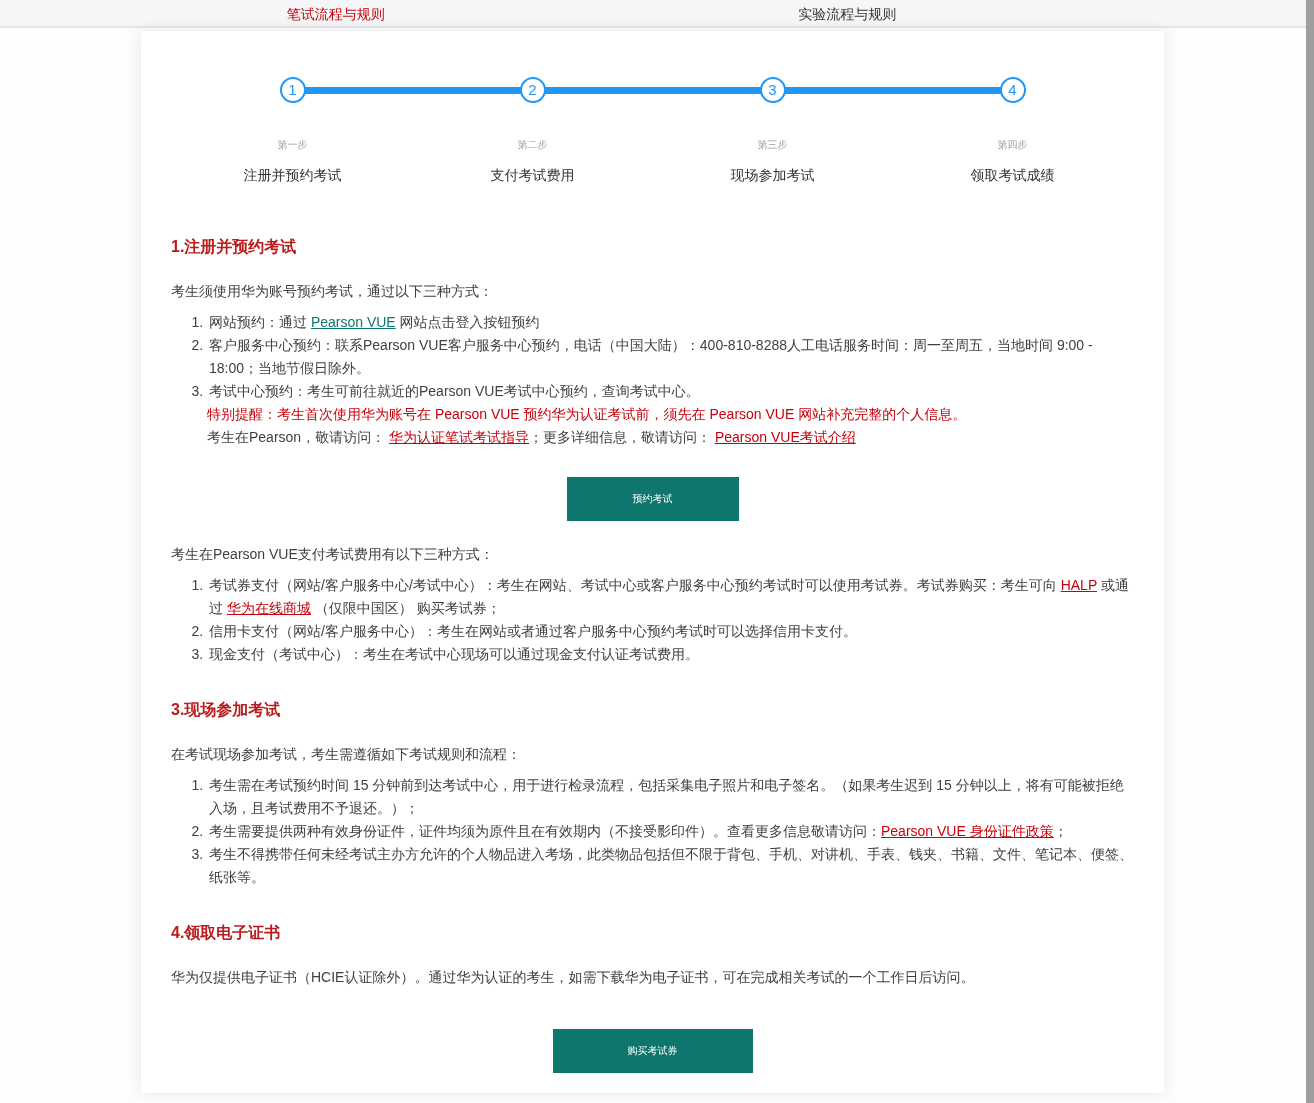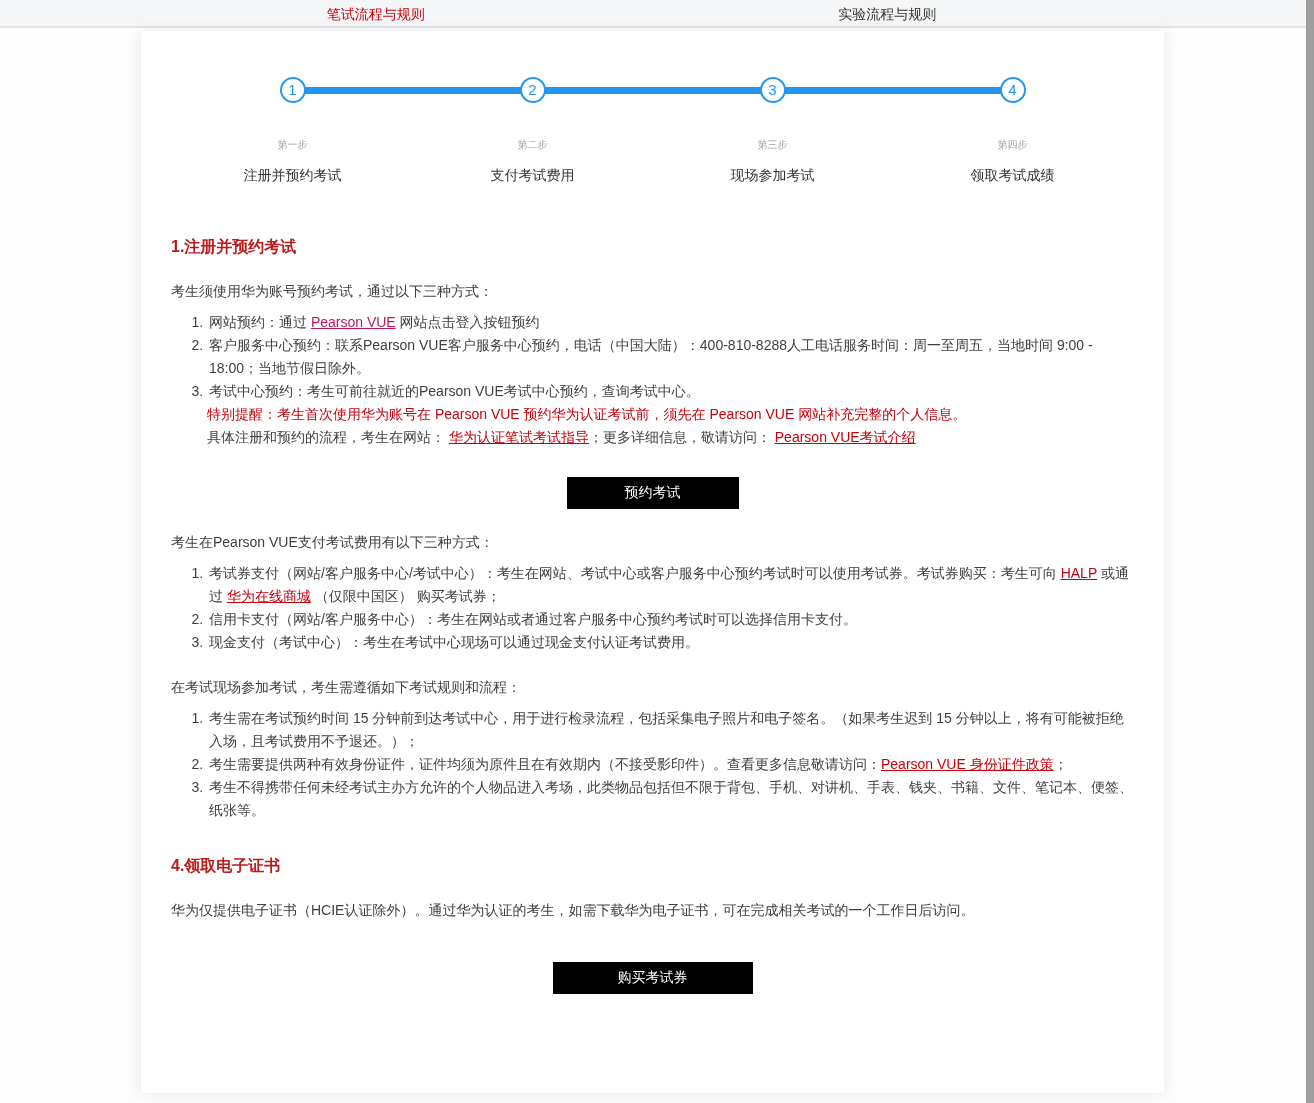--- a/index.html
+++ b/index.html
@@ -9,21 +9,21 @@
     background: #fdfdfd;
     color: #404040;
     position: relative;
   }
   
   .tabbar {
     height: 28px;
     background: #f5f6f7;
     border-bottom: 2px solid #e3e5e8;
     display: flex;
-    padding-left: 120px;
+    padding-left: 80px;
   }
   .tabbar-inner { width: 1023px; display: flex; }
   .tab {
     width: 50%;
     text-align: center;
     font-size: 14px;
     line-height: 28px;
     color: #333;
     cursor: pointer;
   }
@@ -83,30 +83,30 @@
   .intro { font-size: 14px; line-height: 22px; margin-top: 22px; }
   ol.rule-list {
     margin: 9px 0 0;
     padding-left: 36px;
     font-size: 14px;
     line-height: 23px;
   }
   ol.rule-list li { padding-left: 2px; }
   .indent-line { margin-left: 36px; font-size: 14px; line-height: 23px; }
   .red-text { color: #c7000b; }
-  .link-blue { color: #be185d; text-decoration: underline; cursor: pointer; }
+  .link-blue { color: #0f766e; text-decoration: underline; cursor: pointer; }
   .link-red { color: #c7000b; text-decoration: underline; cursor: pointer; }
   .action-button {
     display: block;
     margin: 28px auto 0;
-    height: 32px;
+    height: 44px;
     border: none;
-    background: #000000;
+    background: #0f766e;
     color: #ffffff;
-    font-size: 14px;
+    font-size: 10px;
     font-family: inherit;
     cursor: pointer;
   }
   .btn-book { width: 172px; }
   .btn-cert { width: 200px; margin-top: 41px; }
   
   .scrollbar {
     position: absolute;
     top: 0; right: 0;
     width: 8px; height: 1103px;
@@ -153,33 +153,34 @@
 
   <h3 class="sec-heading first">1.注册并预约考试</h3>
   <p class="intro">考生须使用华为账号预约考试，通过以下三种方式：</p>
   <ol class="rule-list">
     <li><span>网站预约：通过 </span><span class="link-blue">Pearson VUE</span><span> 网站点击登入按钮预约</span></li>
     <li><span>客户服务中心预约：联系Pearson VUE客户服务中心预约，电话（中国大陆）：400-810-8288人工电话服务时间：周一至周五，当地时间 9:00 - 18:00；当地节假日除外。</span></li>
     <li><span>考试中心预约：考生可前往就近的Pearson VUE考试中心预约，查询考试中心。</span></li>
   </ol>
   <p class="indent-line red-text">特别提醒：考生首次使用华为账号在 Pearson VUE 预约华为认证考试前，须先在 Pearson VUE 网站补充完整的个人信息。</p>
   <p class="indent-line">
-    <span>具体注册和预约的流程，考生在网站：</span>
+    <span>考生在Pearson，敬请访问：</span>
     <span class="link-red">华为认证笔试考试指导</span><span>；更多详细信息，敬请访问：</span>
     <span class="link-red">Pearson VUE考试介绍</span>
   </p>
   <button class="action-button btn-book">预约考试</button>
 
   <p class="intro">考生在Pearson VUE支付考试费用有以下三种方式：</p>
   <ol class="rule-list">
     <li><span>考试券支付（网站/客户服务中心/考试中心）：考生在网站、考试中心或客户服务中心预约考试时可以使用考试券。考试券购买：考生可向 </span><span class="link-red">HALP</span><span> 或通过 </span><span class="link-red">华为在线商城</span><span> （仅限中国区） 购买考试券；</span></li>
     <li><span>信用卡支付（网站/客户服务中心）：考生在网站或者通过客户服务中心预约考试时可以选择信用卡支付。</span></li>
     <li><span>现金支付（考试中心）：考生在考试中心现场可以通过现金支付认证考试费用。</span></li>
   </ol>
 
+  <h3 class="sec-heading">3.现场参加考试</h3>
   <p class="intro">在考试现场参加考试，考生需遵循如下考试规则和流程：</p>
   <ol class="rule-list">
     <li><span>考生需在考试预约时间 15 分钟前到达考试中心，用于进行检录流程，包括采集电子照片和电子签名。（如果考生迟到 15 分钟以上，将有可能被拒绝入场，且考试费用不予退还。）；</span></li>
     <li><span>考生需要提供两种有效身份证件，证件均须为原件且在有效期内（不接受影印件）。查看更多信息敬请访问：</span><span class="link-red">Pearson VUE 身份证件政策</span><span>；</span></li>
     <li><span>考生不得携带任何未经考试主办方允许的个人物品进入考场，此类物品包括但不限于背包、手机、对讲机、手表、钱夹、书籍、文件、笔记本、便签、纸张等。</span></li>
   </ol>
 
   <h3 class="sec-heading">4.领取电子证书</h3>
   <p class="intro">华为仅提供电子证书（HCIE认证除外）。通过华为认证的考生，如需下载华为电子证书，可在完成相关考试的一个工作日后访问。</p>
   <button class="action-button btn-cert">购买考试券</button>

